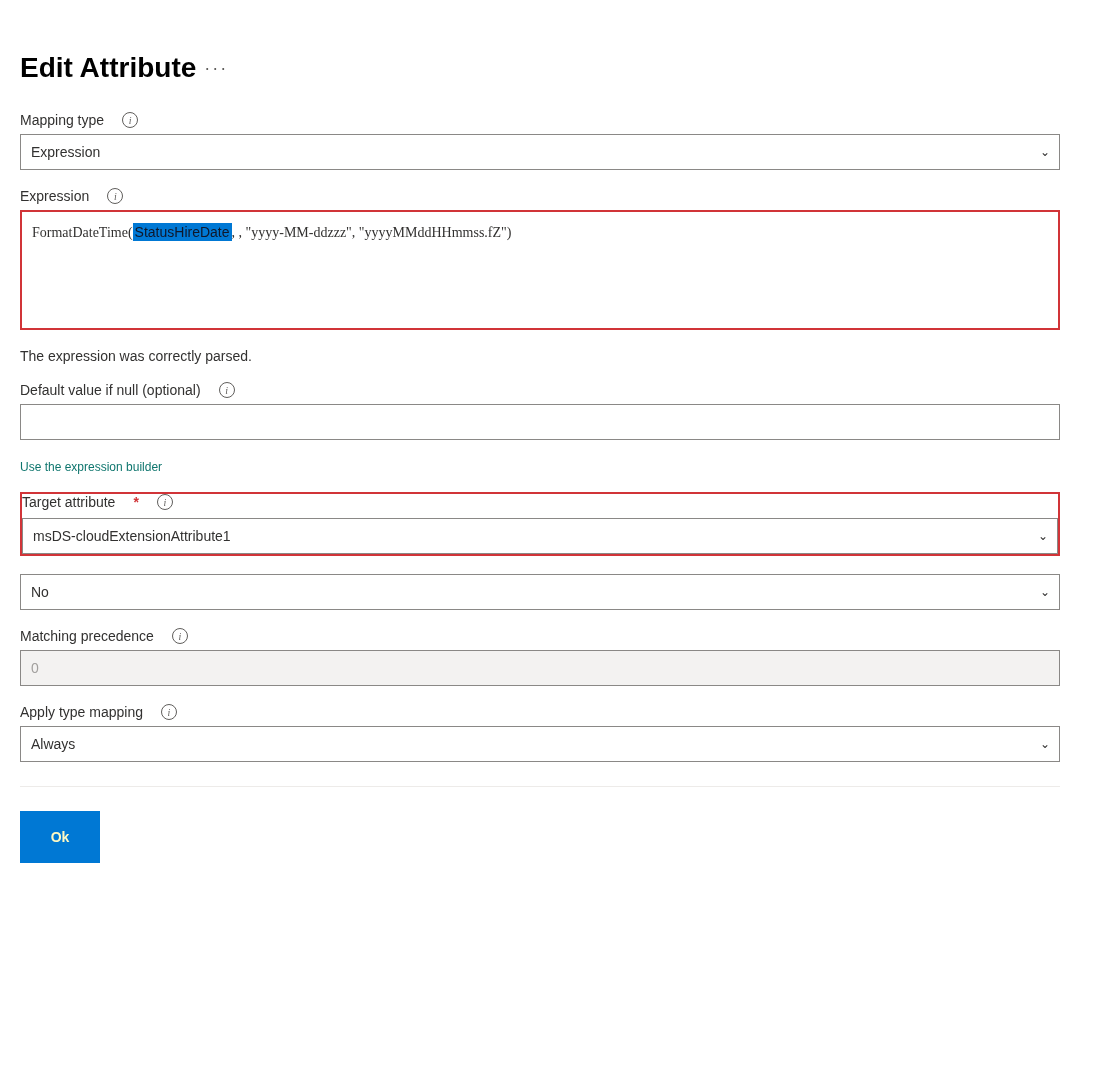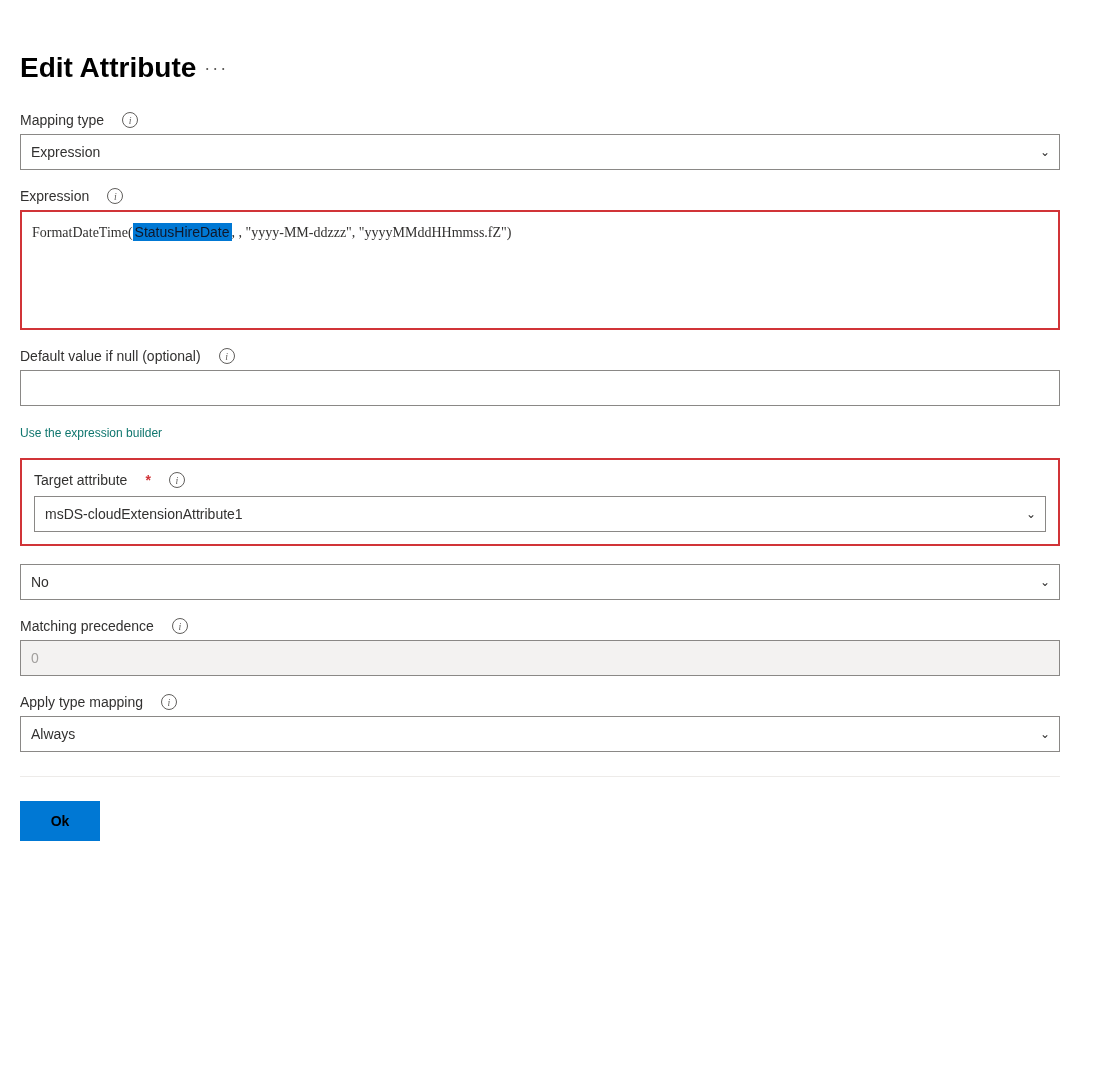--- a/index.html
+++ b/index.html
@@ -152,21 +152,20 @@
       color: #0f766e;
       font-size: 12px;
       cursor: pointer;
       text-decoration: none;
       display: inline-block;
       margin-bottom: 18px;
     }
 
     .target-attribute-group {
       border: 2px solid #d13438;
-      padding: 12px;
       margin-bottom: 18px;
     }
 
     .target-attribute-group .label-row {
       margin-bottom: 8px;
     }
 
     .matching-precedence-input {
       width: 100%;
       height: 36px;
@@ -179,28 +178,28 @@
     }
 
     .divider {
       border: none;
       border-top: 1px solid #edebe9;
       margin: 24px 0;
     }
 
     .ok-button {
       background: #0078d4;
-      color: #000000;
+      color: #fef9c3;
       border: none;
       padding: 8px 20px;
       font-size: 14px;
       font-weight: 600;
       cursor: pointer;
       min-width: 80px;
-      height: 40px;
+      height: 52px;
     }
   </style>
 </head>
 <body>
 
 <div class="page-container">
 
   
   <div class="header-row">
     <h1 class="page-title">Edit Attribute</h1>
@@ -228,20 +227,21 @@
     <div class="label-row">
       <span class="field-label">Expression</span>
       <span class="info-icon">i</span>
     </div>
     <div class="expression-display" contenteditable="true" style="">
       <span class="expression-text-normal">FormatDateTime(</span><span class="expression-text-highlight">StatusHireDate</span><span class="expression-text-normal">, , "yyyy-MM-ddzzz", "yyyyMMddHHmmss.fZ")</span>
     </div>
   </div>
 
   
+  <div class="parsed-message">The expression was correctly parsed.</div>
 
   
   <div class="form-group">
     <div class="label-row">
       <span class="field-label">Default value if null (optional)</span>
       <span class="info-icon">i</span>
     </div>
     <input class="default-value-input" type="text" style="">
   </div>
 

